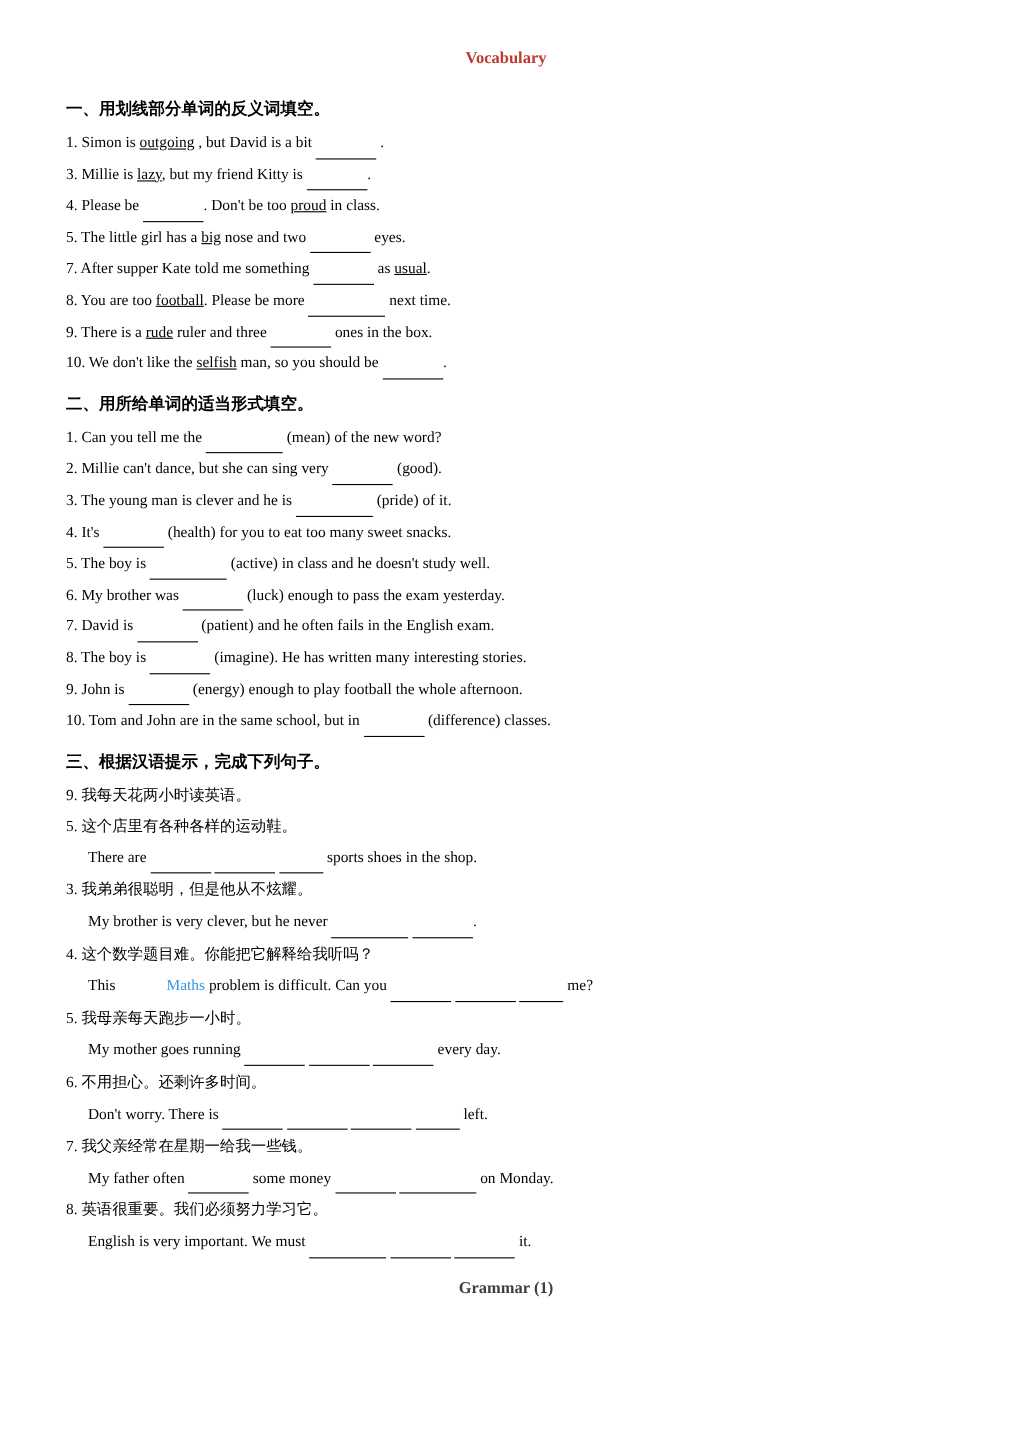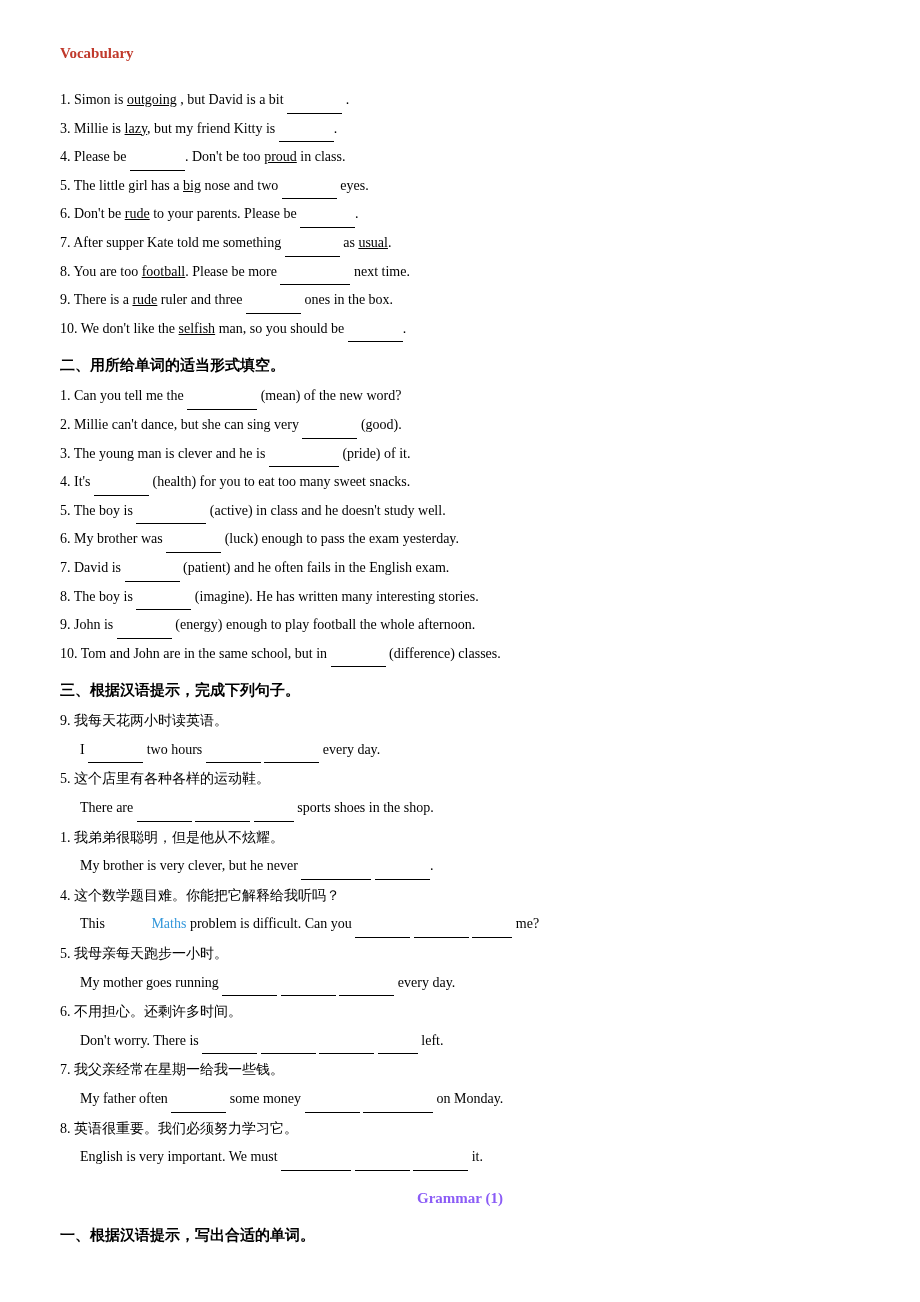--- a/index.html
+++ b/index.html
@@ -12,21 +12,21 @@
       font-family: "SimSun", "宋体", serif;
       font-size: 14px;
       color: #000;
       padding: 40px 60px;
       line-height: 1.8;
       width: 920px;
       min-height: 1302px;
     }
     .section-title-red {
       color: #c0392b;
-      text-align: left;
+      text-align: center;
       font-size: 15px;
       font-weight: bold;
       margin-bottom: 20px;
     }
     .part-heading {
       font-size: 15px;
       font-weight: bold;
       color: #000;
       margin: 10px 0 4px 0;
     }
@@ -67,50 +67,48 @@
     .sub-item {
       margin-left: 20px;
       margin-top: 1px;
       margin-bottom: 3px;
     }
     .chinese-prompt {
       font-size: 14px;
       color: #000;
     }
     .grammar-label {
-      color: #8b5cf6;
+      color: #404040;
       text-align: center;
       font-size: 15px;
       font-weight: bold;
       margin-top: 14px;
       margin-bottom: 6px;
     }
   </style>
 </head>
 <body>
 
 <div>
 
   <div class="section-title-red">Vocabulary</div>
 
+  <div class="part-heading">一、用划线部分单词的反义词填空。</div>
 
   <div class="item">
     1. Simon is <span class="underline">outgoing</span> , but David is a bit <span class="blank"></span> .
   </div>
   <div class="item">
     3. Millie is <span class="underline">lazy</span>, but my friend Kitty is <span class="blank"></span>.
   </div>
   <div class="item">
     4. Please be <span class="blank"></span>. Don't be too <span class="underline">proud</span> in class.
   </div>
   <div class="item">
     5. The little girl has a <span class="underline">big</span> nose and two <span class="blank"></span> eyes.
-  </div>
-  <div class="item">
-    6. Don't be <span class="underline">rude</span> to your parents. Please be <span class="blank"></span>.
   </div>
   <div class="item">
     7. After supper Kate told me something <span class="blank"></span> as <span class="underline">usual</span>.
   </div>
   <div class="item">
     8. You are too <span class="underline">football</span>. Please be more <span class="blank-lg"></span> next time.
   </div>
   <div class="item">
     9. There is a <span class="underline">rude</span> ruler and three <span class="blank"></span> ones in the box.
   </div>
@@ -147,30 +145,27 @@
   <div class="item">
     9. John is <span class="blank"></span> (energy) enough to play football the whole afternoon.
   </div>
   <div class="item">
     10. Tom and John are in the same school, but in <span class="blank"></span> (difference) classes.
   </div>
 
   <div class="part-heading">三、根据汉语提示，完成下列句子。</div>
 
   <div class="item chinese-prompt">9. 我每天花两小时读英语。</div>
-  <div class="item sub-item">
-    I <span class="blank"></span> two hours <span class="blank"></span> <span class="blank"></span> every day.
-  </div>
 
   <div class="item chinese-prompt">5. 这个店里有各种各样的运动鞋。</div>
   <div class="item sub-item">
     There are <span class="blank"></span> <span class="blank"></span> <span class="blank-sm"></span> sports shoes in the shop.
   </div>
 
-  <div class="item chinese-prompt">1. 我弟弟很聪明，但是他从不炫耀。</div>
+  <div class="item chinese-prompt">3. 我弟弟很聪明，但是他从不炫耀。</div>
   <div class="item sub-item">
     My brother is very clever, but he never <span class="blank-lg"></span> <span class="blank"></span>.
   </div>
 
   <div class="item chinese-prompt">4. 这个数学题目难。你能把它解释给我听吗？</div>
   <div class="item sub-item">
     This <span class="maths-color">Maths</span> problem is difficult. Can you <span class="blank"></span> <span class="blank"></span> <span class="blank-sm"></span> me?
   </div>
 
   <div class="item chinese-prompt">5. 我母亲每天跑步一小时。</div>
@@ -188,15 +183,14 @@
     My father often <span class="blank"></span> some money <span class="blank"></span> <span class="blank-lg"></span> on Monday.
   </div>
 
   <div class="item chinese-prompt">8. 英语很重要。我们必须努力学习它。</div>
   <div class="item sub-item">
     English is very important. We must <span class="blank-lg"></span> <span class="blank"></span> <span class="blank"></span> it.
   </div>
 
   <div class="grammar-label">Grammar (1)</div>
 
-  <div class="part-heading">一、根据汉语提示，写出合适的单词。</div>
 
 </div>
 
 </body></html>

